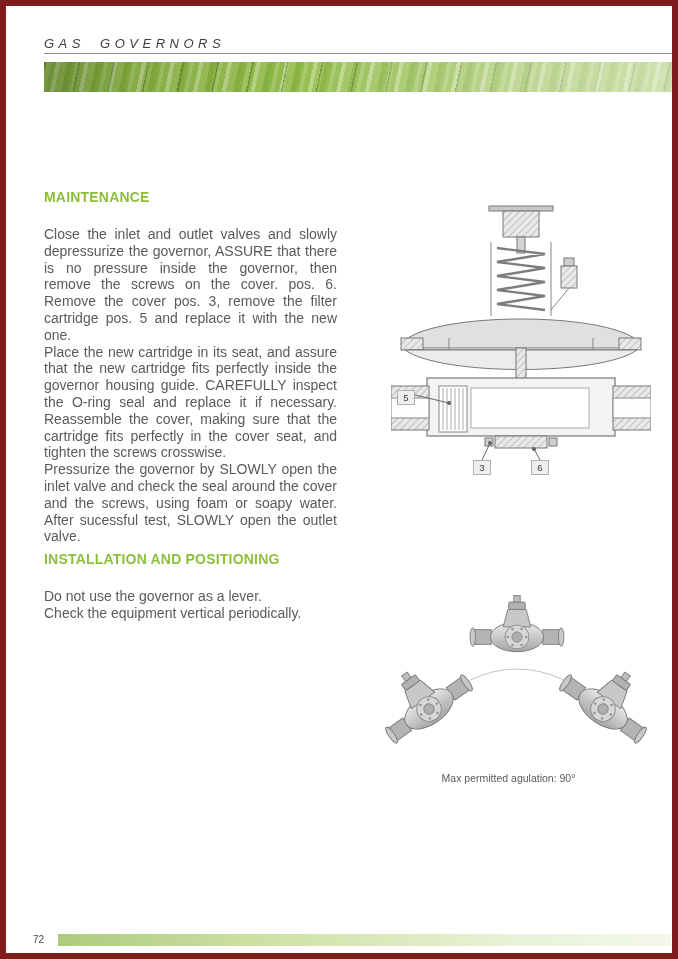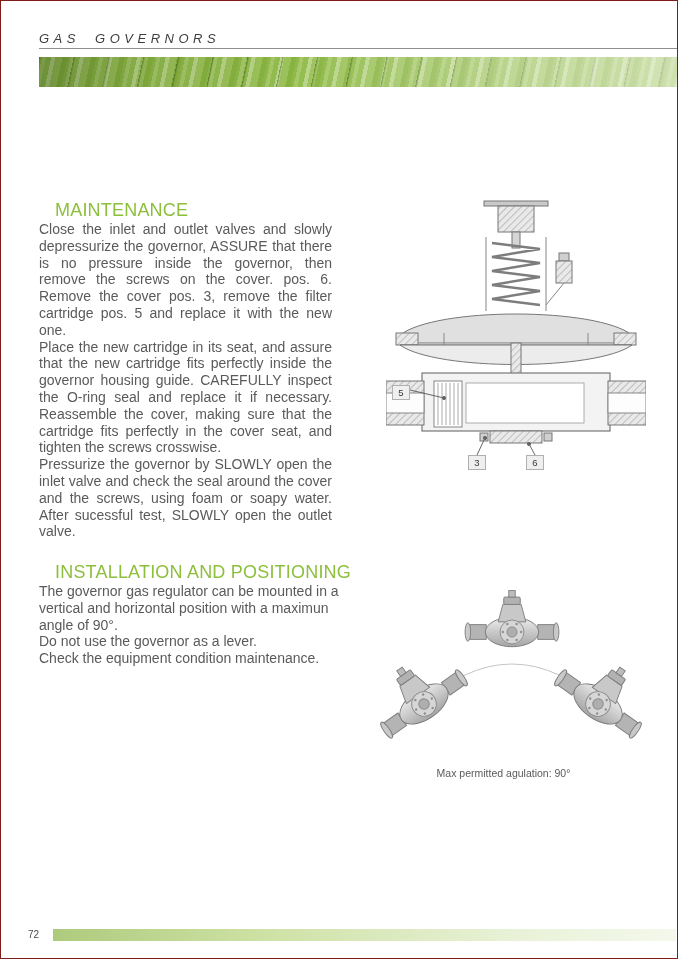--- a/index.html
+++ b/index.html
@@ -1,35 +1,35 @@
 <!DOCTYPE html>
 <html><head>
 <meta charset="utf-8">
 <style>
   html,body{margin:0;padding:0;background:#ffffff;}
   .page{
     position:relative;width:678px;height:959px;box-sizing:border-box;
-    background:#ffffff;border:1px solid #7f1d1d;overflow:hidden;
+    background:#ffffff;border:6px solid #7f1d1d;overflow:hidden;
     font-family:"Liberation Sans",sans-serif;
   }
   .doc-title{
     position:absolute;left:38px;top:30px;
     font-style:italic;font-size:13px;letter-spacing:4.5px;word-spacing:7px;color:#3d3d3d;
   }
   .title-rule{position:absolute;left:38px;right:0;top:47px;height:1px;background:#8f8f8f;}
   .banner{
     position:absolute;left:38px;right:0;top:56px;height:30px;
     background:
       linear-gradient(to right, rgba(20,40,0,0.30) 0%, rgba(20,40,0,0.10) 16%, rgba(255,255,255,0) 40%, rgba(255,255,255,0.38) 76%, rgba(255,255,255,0.55) 100%),
       repeating-linear-gradient(102deg, rgba(20,45,0,0.40) 0px, rgba(20,45,0,0) 2px, rgba(0,0,0,0) 2px, rgba(0,0,0,0) 34px),
       repeating-linear-gradient(102deg, #8fb94a 0 3px, #a6c868 3px 7px, #93bd4f 7px 12px, #b9d488 12px 16px, #9cc25a 16px 23px, #88b340 23px 28px);
   }
   .section-title{
-    position:absolute;left:38px;font-weight:normal;font-size:18px;
-    letter-spacing:0.2px;color:#8dbf3c;margin:16px;
+    position:absolute;left:38px;font-weight:bold;font-size:14px;
+    letter-spacing:0.2px;color:#8dbf3c;margin:0;
   }
   .body-text{position:absolute;left:38px;font-size:14px;line-height:16.8px;color:#5a5a5a;}
   .body-text p{margin:0;}
   .just p{text-align:justify;}
   .dlabel{
     position:absolute;width:16px;height:13px;line-height:13px;text-align:center;
     font-size:9.5px;color:#3a3a3a;background:#efefef;border:1px solid #b0b0b0;box-sizing:content-box;
   }
   .caption{
     position:absolute;left:385px;top:766px;width:235px;text-align:center;
@@ -131,23 +131,22 @@
         <circle cx="143" cy="251" r="1.6" fill="#666"></circle>
     </g>
   </svg>
 
   <div class="dlabel" style="left:391px;top:384px;">5</div>
   <div class="dlabel" style="left:467px;top:454px;">3</div>
   <div class="dlabel" style="left:525px;top:454px;">6</div>
 
   <h2 class="section-title" style="top:545px;">INSTALLATION AND POSITIONING</h2>
   <div class="body-text" style="top:582px;width:305px;">
-    <p>The governor gas regulator can be mounted in a vertical and horizontal position with a maximun angle of 90°.</p>
     <p>Do not use the governor as a lever.</p>
-    <p>Check the equipment condition maintenance.</p>
+    <p>Check the equipment vertical periodically.</p>
   </div>
 
   <svg class="fig" style="left:365px;top:575px;" width="290" height="190" viewBox="0 0 290 190">
     <defs>
       <linearGradient id="gm" x1="0" y1="0" x2="0" y2="1">
         <stop offset="0" stop-color="#ededed"></stop>
         <stop offset="1" stop-color="#a5a5a5"></stop>
       </linearGradient>
       <g id="gov">
         <rect x="-46" y="-8" width="18" height="16" fill="#b4b4b4" stroke="#7e7e7e" stroke-width="1"></rect>

